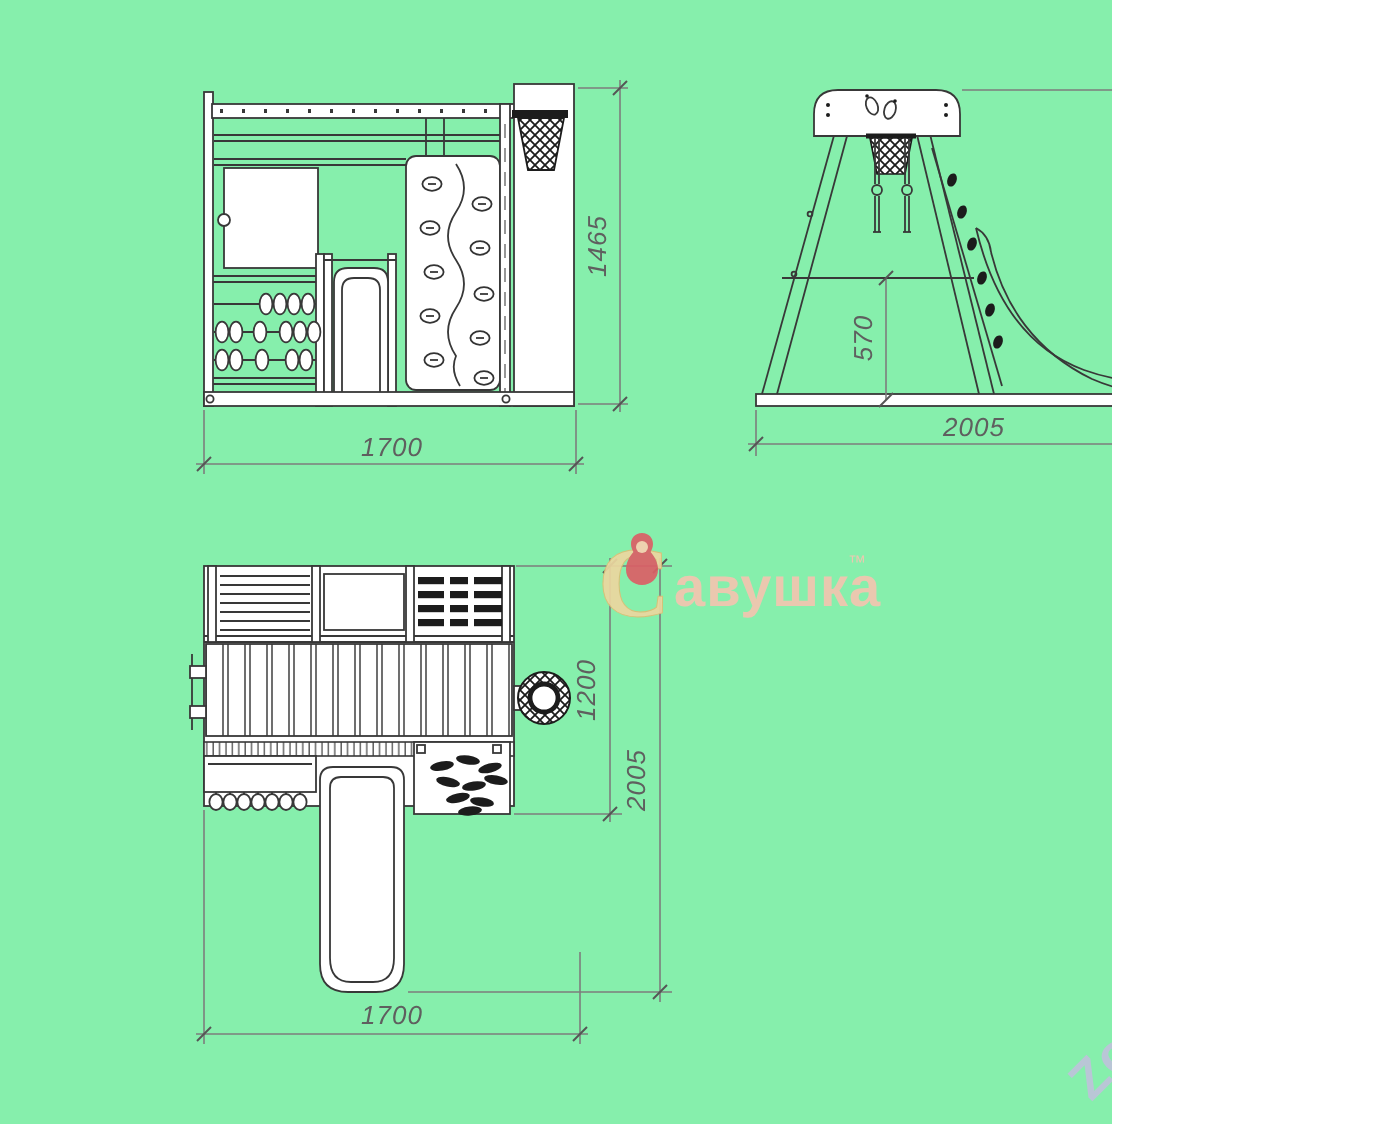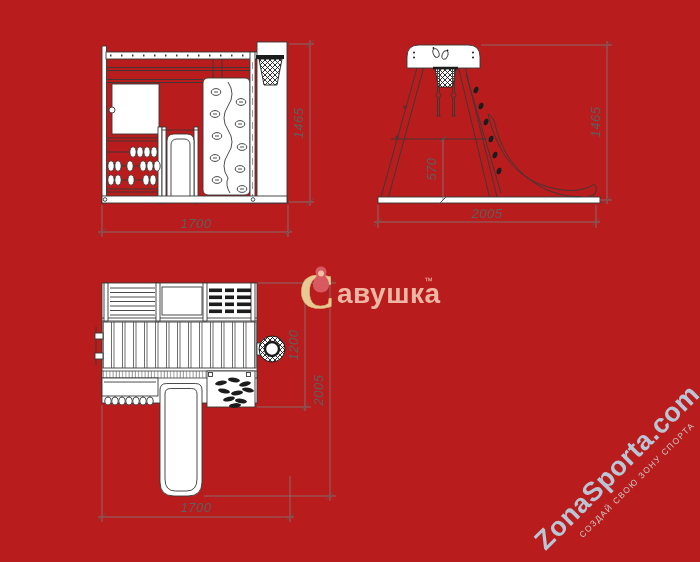--- a/index.html
+++ b/index.html
@@ -1,16 +1,16 @@
 <!DOCTYPE html>
 <html><head>
 <meta charset="utf-8">
 <style>
   html,body{margin:0;padding:0;background:#fff;}
-  #stage{position:relative;width:700px;height:562px;background:#b91c1c;overflow:hidden;
+  #stage{position:relative;width:556px;height:562px;background:#86efac;overflow:hidden;
          font-family:"Liberation Sans",sans-serif;}
   svg{position:absolute;left:0;top:0;}
   .s   {stroke:#383838;stroke-width:0.9;fill:none;stroke-linecap:butt;}
   .sf  {stroke:#383838;stroke-width:0.9;fill:#ffffff;}
   .dk  {fill:#1c1c1c;stroke:none;}
   .hold{fill:#ffffff;stroke:#333333;stroke-width:0.9;}
   .dim {stroke:#7d7d7d;stroke-width:0.8;fill:none;}
   .tick{stroke:#555555;stroke-width:1;fill:none;}
   .dimtxt{font:italic 13px "Liberation Sans",sans-serif;fill:#5f5f5f;
           text-anchor:middle;letter-spacing:0.5px;}

